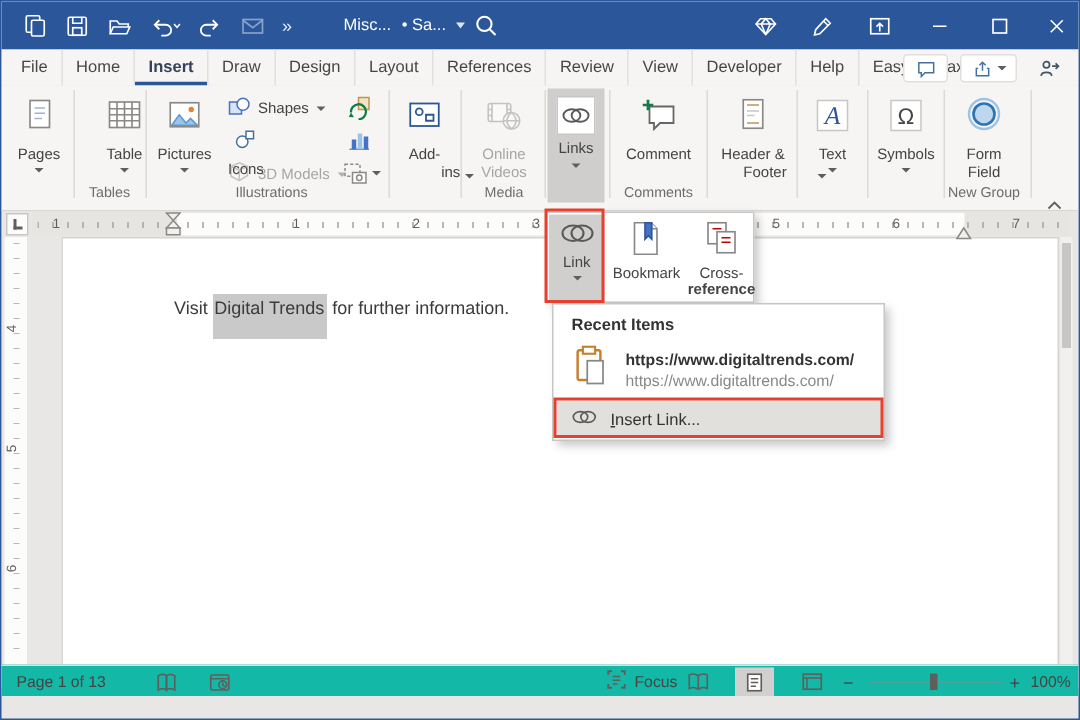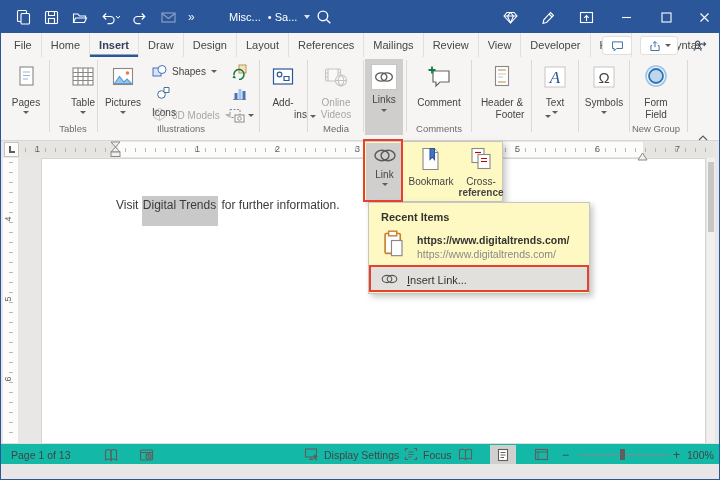--- a/index.html
+++ b/index.html
@@ -51,21 +51,21 @@
   .vticks { position:absolute; top:4px; bottom:4px; left:6px; width:4px;
             background:repeating-linear-gradient(to bottom, #a9a7a4 0 1px, transparent 1px 10px); opacity:.8; }
   .vnum { position:absolute; left:2px; font-size:9px; color:#605e5c; transform:rotate(-90deg); }
   .page { position:absolute; left:40px; top:17px; width:665px; height:288px; background:#fff; border:1px solid #d6d4d2; }
   .docline { position:absolute; left:115px; top:57px; font-size:12px; color:#3b3b3b; white-space:pre; }
   .sel { background:#c9c9c9; padding:2px 2px 14px 1px; }
   .scrolltrack { position:absolute; left:706px; top:17px; width:8px; height:288px; background:#f1f0ee; }
   .scrollthumb { position:absolute; left:1px; top:4px; width:6px; height:70px; background:#c8c6c4; }
 
   
-  .panel { position:absolute; background:#fef9c3; border:1px solid #c8c6c4; box-shadow:3px 3px 6px rgba(0,0,0,.22); }
+  .panel { position:absolute; background:#ffffff; border:1px solid #c8c6c4; box-shadow:3px 3px 6px rgba(0,0,0,.22); }
   .p1 { left:363px; top:140px; width:139px; height:61px; z-index:5; }
   .ddl { position:absolute; top:1px; height:58px; display:flex; flex-direction:column; align-items:center; padding-top:4px; font-size:10px; color:#444; line-height:11px; text-align:center; }
   .ddl .lbl { margin-top:3px; }
   .p2 { left:367px; top:201px; width:222px; height:92px; z-index:6; }
   .rheader { position:absolute; left:12px; top:8px; font-size:11px; font-weight:bold; color:#333; }
   .rtitle { position:absolute; left:48px; top:31px; font-size:10.5px; font-weight:bold; color:#333; }
   .rsub { position:absolute; left:48px; top:45px; font-size:10.5px; color:#8a8886; }
   .insrow { position:absolute; left:2px; top:64px; width:218px; height:25px; background:#e2e0dd; display:flex; align-items:center; gap:9px; padding-left:10px; font-size:11px; color:#333;text-align:right; }
   .accel { text-decoration:underline; }
   .ann { position:absolute; border:2px solid #e8402f; z-index:9; pointer-events:none; }
@@ -173,21 +173,20 @@
   </div>
 
   <div class="ab tabs">
     <span class="tab">File</span>
     <span class="tab">Home</span>
     <span class="tab active">Insert</span>
     <span class="tab">Draw</span>
     <span class="tab">Design</span>
     <span class="tab">Layout</span>
     <span class="tab">References</span>
-    <span class="tab">Mailings</span>
     <span class="tab">Review</span>
     <span class="tab">View</span>
     <span class="tab">Developer</span>
     <span class="tab">Help</span>
     <span class="tab">Easy Syntax</span>
   </div>
   <div class="ab tabbtn" style="left:601px; width:30px;">
       <svg width="15" height="14" viewBox="0 0 17 17" fill="none" stroke="#41719c" stroke-width="1.2">
         <path d="M2.5 3.5 h12 v8 h-7 l-3 3 v-3 h-2 z"></path>
       </svg>
@@ -487,28 +486,20 @@
       </div>
     <div class="sitem" style="left:138px;">
         <svg width="15" height="14" viewBox="0 0 15 14" fill="none" stroke="#605e5c" stroke-width="1.1">
           <rect x="1.5" y="2" width="12" height="10" rx="1"></rect>
           <path d="M1.5 4.5 h12"></path>
           <circle cx="9.5" cy="8.5" r="2.6"></circle>
           <path d="M9.5 7 v1.7 l1.3 .8"></path>
         </svg>
       </div>
 
-    <div class="sitem" style="left:303px;">
-      <span><svg width="15" height="14" viewBox="0 0 15 14" fill="none" stroke="#605e5c" stroke-width="1.1">
-            <rect x="1.5" y="2" width="11" height="8"></rect>
-            <path d="M5 12.5 h4 M7 10 v2.5"></path>
-            <path d="M10 7 l4 3 -2 .5 1 2.5 -1.5 .5 -1 -2.5 -1.5 1.5 z" fill="#605e5c" stroke="none"></path>
-          </svg></span>
-      <span>Display Settings</span>
-    </div>
     <div class="sitem" style="left:403px;">
       <span><svg width="14" height="14" viewBox="0 0 14 14" fill="none" stroke="#605e5c" stroke-width="1.2">
             <path d="M1.5 4 V1.5 H4 M10 1.5 h2.5 V4 M12.5 10 v2.5 H10 M4 12.5 H1.5 V10"></path>
             <path d="M4.5 5 h5 M4.5 7.5 h5 M4.5 10 h3" stroke-width="1"></path>
           </svg></span>
       <span>Focus</span>
     </div>
     <div class="viewbtn" style="left:451px;">
         <svg width="15" height="13" viewBox="0 0 15 13" fill="none" stroke="#605e5c" stroke-width="1.1">
           <path d="M1.5 2 c2 -1 4 -1 6 .5 c2 -1.5 4 -1.5 6 -.5 V11 c-2 -1 -4 -1 -6 .5 c-2 -1.5 -4 -1.5 -6 -.5 z"></path>

